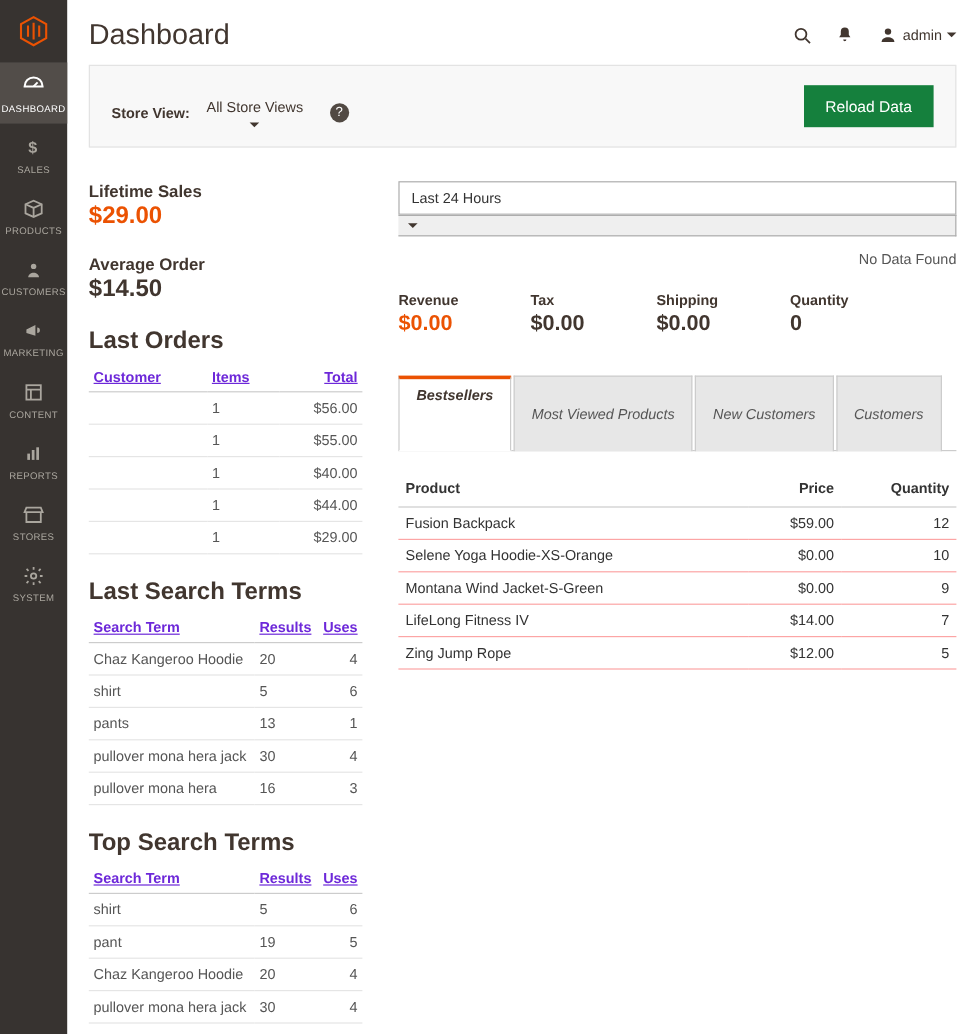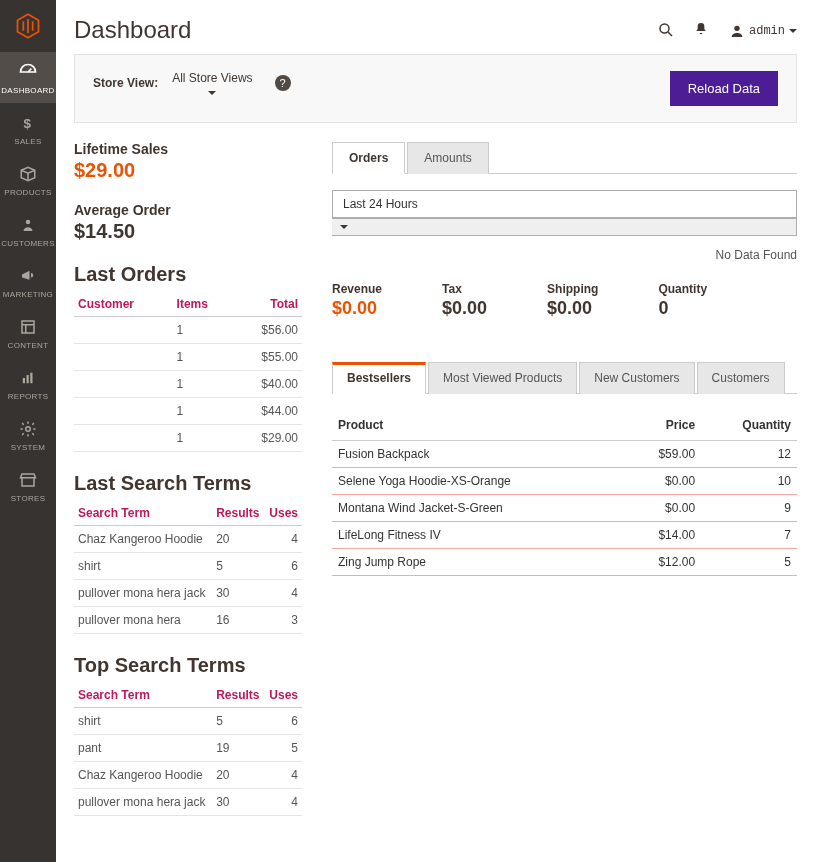--- a/index.html
+++ b/index.html
@@ -11,68 +11,68 @@
 .logo { width: 56px; height: 52px; display: flex; align-items: center; justify-content: center; }
 .logo svg { width: 28px; height: 28px; }
 .nav-item { width: 56px; padding: 10px 0 8px; display: flex; flex-direction: column; align-items: center; gap: 4px; cursor: pointer; color: #aaa69e; font-size: 8px; text-align: center; letter-spacing: 0.3px; }
 .nav-item.active { background: #524d49; color: #fff; }
 .nav-item .icon { width: 20px; height: 20px; display: flex; align-items: center; justify-content: center; }
 
 
 .main { flex: 1; display: flex; flex-direction: column; }
 .header { display: flex; align-items: center; justify-content: space-between; padding: 16px 18px 10px; }
 .page-title { font-size: 24px; font-weight: 400; color: #41362f; }
-.header-right { display: flex; align-items: flex-end; gap: 18px; font-family: Liberation Mono, monospace; }
+.header-right { display: flex; align-items: flex-start; gap: 18px; }
 .header-icon { width: 18px; height: 18px; cursor: pointer; color: #41362f; }
 .admin-user { display: flex; align-items: center; gap: 4px; cursor: pointer; font-size: 12px; color: #41362f; }
 .caret { border-top: 4px solid #41362f; border-left: 4px solid transparent; border-right: 4px solid transparent; }
 
 
-.storebar { margin: 0 18px 18px; background: #f8f8f8; border: 1px solid #e3e3e3; display: flex; align-items: flex-start; justify-content: space-between; padding: 16px 18px; }
+.storebar { margin: 0 18px 28px; background: #f8f8f8; border: 1px solid #e3e3e3; display: flex; align-items: flex-end; justify-content: space-between; padding: 16px 18px; }
 .storebar-left { display: flex; align-items: center; gap: 14px; }
 .storebar-label { font-weight: bold; font-size: 12px; color: #41362f; }
 .storebar-select { display: flex; align-items: center; gap: 6px; font-size: 12px; color: #41362f; cursor: pointer; flex-direction: column; }
 .help-icon { width: 16px; height: 16px; border-radius: 50%; background: #514943; color: #fff; display: flex; align-items: center; justify-content: center; font-size: 11px; cursor: pointer; margin-left: 8px; }
-.reload-btn { background: #4c1d95; color: #fff; border: none; padding: 10px 18px; font-size: 13px; cursor: pointer; }
+.reload-btn { background: #15803d; color: #fff; border: none; padding: 10px 18px; font-size: 13px; cursor: pointer; }
 
 
 .content { display: flex; padding: 0 18px 30px; gap: 30px; }
 .left-col { width: 228px; flex-shrink: 0; }
 .right-col { flex: 1; }
 
 
 .stat { margin-bottom: 20px; }
 .stat-label { font-size: 14px; font-weight: bold; color: #41362f; margin-bottom: 2px; }
 .stat-value { font-size: 20px; font-weight: bold; color: #eb5202; }
 .stat-value.dark { color: #41362f; }
 
 
 .section-heading { font-size: 20px; font-weight: bold; color: #41362f; margin-bottom: 6px; }
 
 
 .mini-table { width: 100%; border-collapse: collapse; font-size: 12px; margin-bottom: 20px; }
-.mini-table th { text-align: left; font-weight: bold; padding: 5px 4px; border-bottom: 1px solid #ccc; color: #be185d; }
+.mini-table th { text-align: left; font-weight: bold; padding: 5px 4px; border-bottom: 1px solid #ccc; color: #6d28d9; text-decoration: underline; }
 .mini-table th.r, .mini-table td.r { text-align: right; }
 .mini-table td { padding: 6px 4px; border-bottom: 1px solid #e5e5e5; color: #555; }
 
 
 .tabs { border-bottom: 1px solid #ccc; display: flex; margin-bottom: 16px; }
 .tab { padding: 8px 16px; background: #e7e7e7; border: 1px solid #ccc; border-bottom: none; margin-right: 2px; font-size: 12px; cursor: pointer; color: #555; position: relative; top: 1px; }
 .tab.active { background: #fff; border-bottom: 1px solid #fff; font-weight: bold; color: #41362f; }
-.tab.sub { padding: 8px 14px; }
+.tab.sub { padding: 24px 14px; font-style: italic; }
 .tabs.sub .tab.active { border-top: 3px solid #eb5202; padding-top: 6px; }
 
 
 .period-row { display: flex; margin-bottom: 12px; flex-direction: column; }
 .period-select { border: 1px solid #adadad; padding: 6px 10px; font-size: 12px; background: #fff; display: flex; align-items: center; }
 .period-btn { border: 1px solid #adadad; border-left: none; padding: 6px 8px; background: #efefef; cursor: pointer; display: flex; align-items: center; }
 .no-data { font-size: 12px; color: #555; margin-bottom: 20px; text-align: right; }
 
 
-.metrics { display: flex; gap: 60px; margin-bottom: 42px; }
+.metrics { display: flex; gap: 60px; margin-bottom: 32px; }
 .metric-label { font-size: 12px; font-weight: bold; color: #41362f; margin-bottom: 2px; }
 .metric-value { font-size: 18px; font-weight: bold; color: #41362f; }
 .metric-value.orange { color: #eb5202; }
 
 
 .big-table { width: 100%; border-collapse: collapse; font-size: 12px; }
 .big-table th { text-align: left; font-weight: bold; padding: 8px 6px; border-bottom: 1px solid #ccc; }
 .big-table th.r, .big-table td.r { text-align: right; }
 .big-table td { padding: 6px 6px; border-bottom: 1px solid #fca5a5; }
 
@@ -148,33 +148,33 @@
             <rect x="5" y="12" width="3" height="7"></rect>
             <rect x="10" y="8" width="3" height="11"></rect>
             <rect x="15" y="5" width="3" height="14"></rect>
           </svg>
         </span>
       <span>REPORTS</span>
     </div>
     <div class="nav-item">
       <span class="icon">
           <svg viewBox="0 0 24 24" width="18" height="18" fill="none" stroke="currentColor" stroke-width="2">
+            <path d="M4 9 L4 20 L20 20 L20 9 M2 9 L22 9 L20 4 L4 4 Z"></path>
+          </svg>
+        </span>
+      <span>STORES</span>
+    </div>
+    <div class="nav-item">
+      <span class="icon">
+          <svg viewBox="0 0 24 24" width="18" height="18" fill="none" stroke="currentColor" stroke-width="2">
             <circle cx="12" cy="12" r="3"></circle>
             <path d="M12 2v3M12 19v3M4.2 4.2l2.1 2.1M17.7 17.7l2.1 2.1M2 12h3M19 12h3M4.2 19.8l2.1-2.1M17.7 6.3l2.1-2.1"></path>
           </svg>
         </span>
       <span>SYSTEM</span>
-    </div>
-    <div class="nav-item">
-      <span class="icon">
-          <svg viewBox="0 0 24 24" width="18" height="18" fill="none" stroke="currentColor" stroke-width="2">
-            <path d="M4 9 L4 20 L20 20 L20 9 M2 9 L22 9 L20 4 L4 4 Z"></path>
-          </svg>
-        </span>
-      <span>STORES</span>
     </div>
   </div>
 
   <div class="main">
     <div class="header">
       <div class="page-title">Dashboard</div>
       <div class="header-right">
         <span class="header-icon">
             <svg viewBox="0 0 24 24" width="18" height="18" fill="none" stroke="currentColor" stroke-width="2">
               <circle cx="10" cy="10" r="6"></circle>
@@ -273,20 +273,25 @@
                 <td>Chaz Kangeroo Hoodie</td>
                 <td>20</td>
                 <td class="r">4</td>
               </tr>
               <tr>
                 <td>shirt</td>
                 <td>5</td>
                 <td class="r">6</td>
               </tr>
               <tr>
+                <td>pants</td>
+                <td>13</td>
+                <td class="r">1</td>
+              </tr>
+              <tr>
                 <td>pullover mona hera jack</td>
                 <td>30</td>
                 <td class="r">4</td>
               </tr>
               <tr>
                 <td>pullover mona hera</td>
                 <td>16</td>
                 <td class="r">3</td>
               </tr>
             </tbody>
@@ -320,24 +325,20 @@
               <tr>
                 <td>pullover mona hera jack</td>
                 <td>30</td>
                 <td class="r">4</td>
               </tr>
             </tbody>
         </table>
       </div>
 
       <div class="right-col">
-        <div class="tabs">
-          <div class="tab active">Orders</div>
-          <div class="tab">Amounts</div>
-        </div>
 
         <div class="period-row">
           <div class="period-select">
               <span>Last 24 Hours</span>
             </div>
           <div class="period-btn">
               <span class="caret"></span>
             </div>
         </div>
         <div class="no-data">No Data Found</div>

